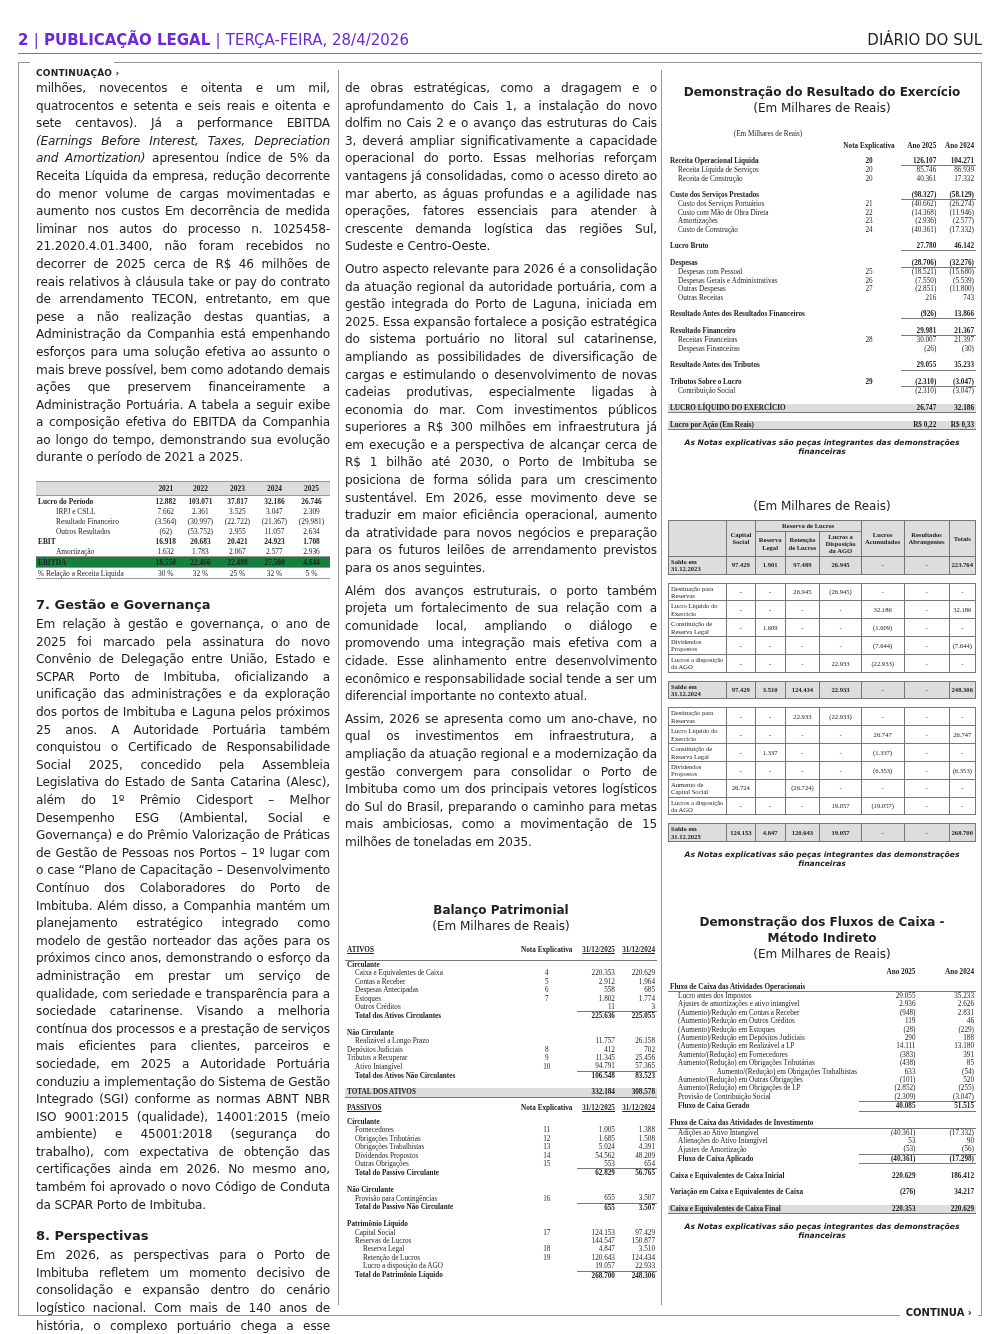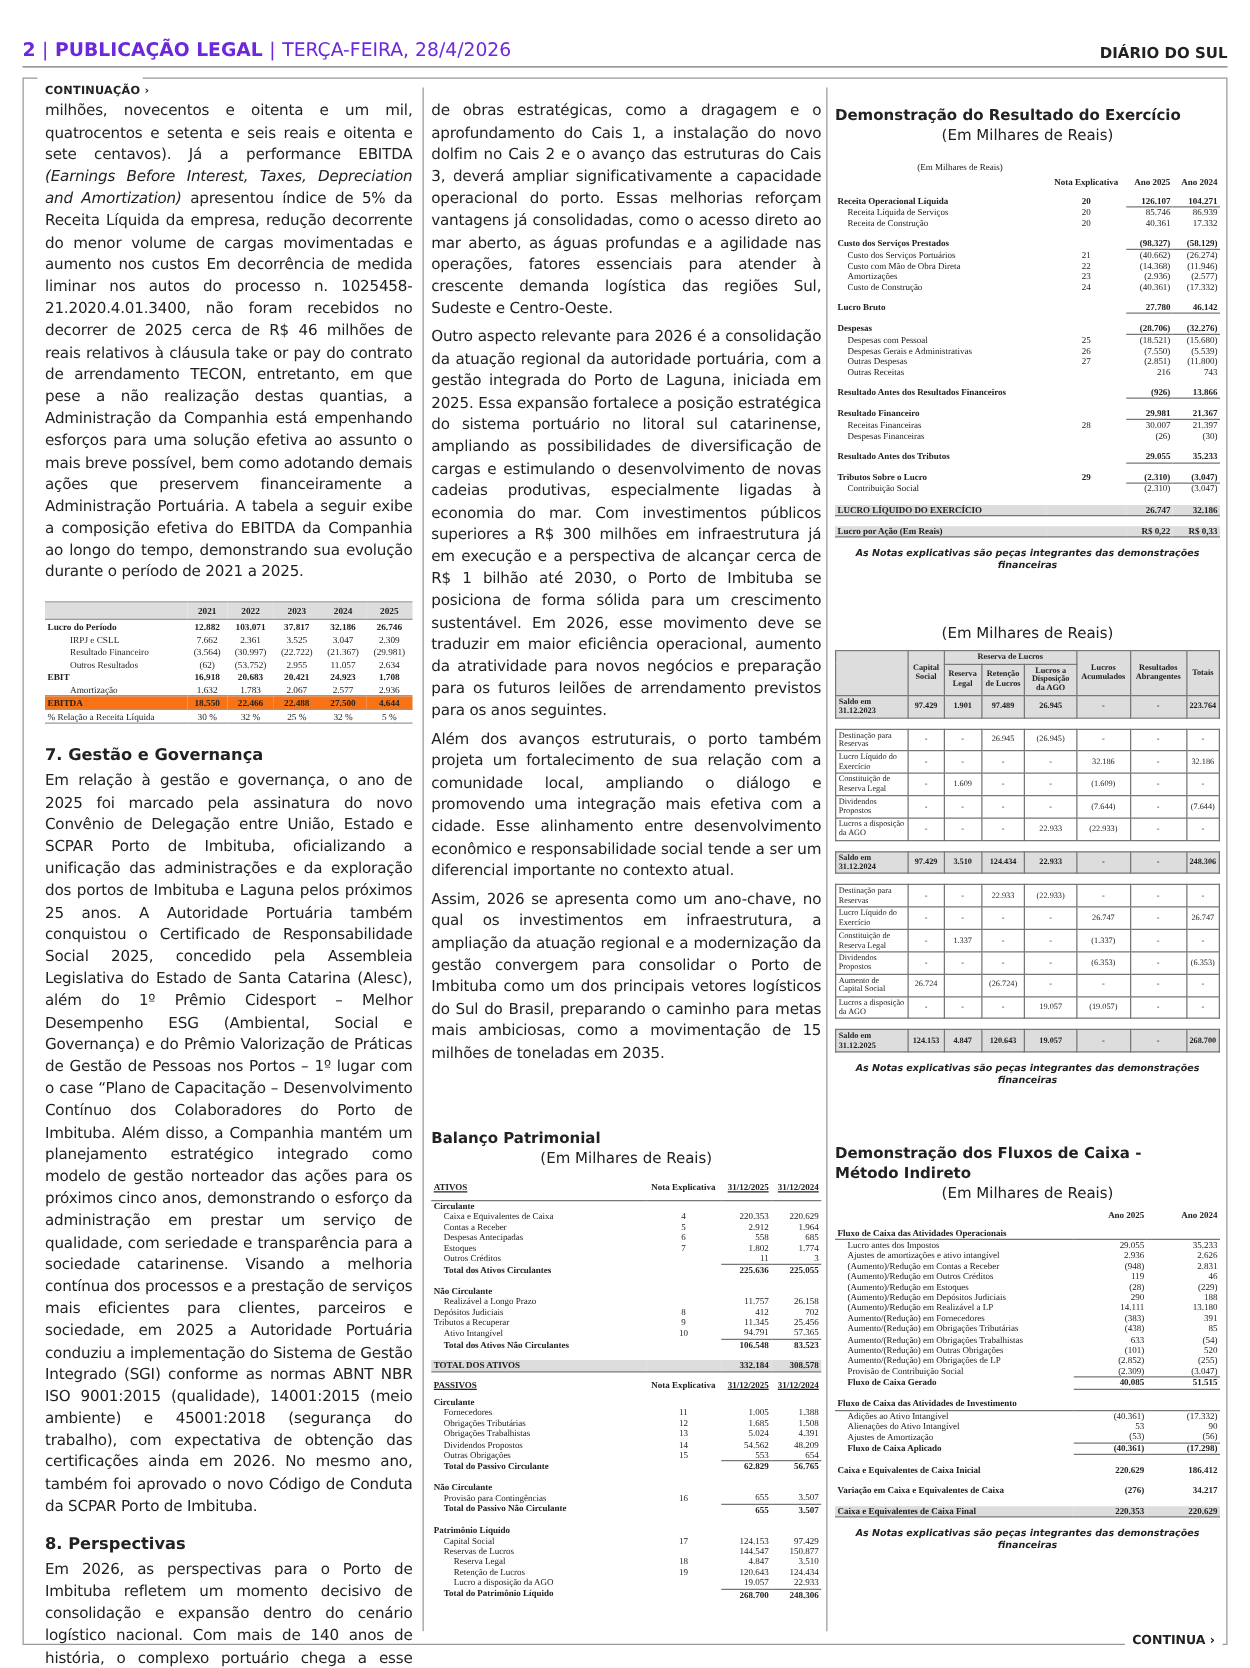--- a/index.html
+++ b/index.html
@@ -1,43 +1,43 @@
 <!DOCTYPE html>
 <html><head>
 <meta charset="utf-8">
 <style>
 *{box-sizing:border-box;margin:0;padding:0}
 html,body{width:1000px;height:1334px;background:#fff;overflow:hidden}
 body{font-family:"DejaVu Sans",sans-serif;color:#222;position:relative}
 .topbar{position:absolute;left:18px;right:18px;top:28px;height:26px;border-bottom:1.5px solid #777;display:flex;justify-content:space-between;align-items:flex-end;padding-bottom:4px}
 .topbar .left{font-size:15px;font-weight:bold;color:#6d28d9}
 .topbar .left .light{font-weight:normal}
-.topbar .right{font-size:12px;font-weight:bold}
+.topbar .right{font-size:15px;font-weight:normal}
 .frame{position:absolute;left:18px;top:62px;width:964px;height:1254px;border:1px solid #999;border-top:1px solid #999}
 .frame-cover{position:absolute;background:#fff}
 .cont-top{position:absolute;left:36px;top:68px;font-size:9px;font-weight:bold;letter-spacing:.2px}
 .cont-bottom{position:absolute;right:22px;top:1307px;font-size:10px;font-weight:bold;background:#fff;padding:0 6px}
 .col{position:absolute;top:80px}
 .col1{left:36px;width:294px}
 .col2{left:345px;width:312px}
 .col3{left:668px;width:308px}
 .divider{position:absolute;top:70px;width:1px;background:#999}
 p.body{font-size:12.1px;line-height:17.6px;text-align:justify;hyphens:manual;margin-bottom:5px;letter-spacing:-0.15px}
 p.body i{font-style:italic}
 h3.sec{font-size:13px;font-weight:bold;margin:10px 0 4px}
 table{border-collapse:collapse;width:100%}
 .ebitda{font-family:"Liberation Serif",serif;font-size:7.4px;margin-top:14px;margin-bottom:18px}
 .ebitda th{background:#ddd;font-weight:bold;text-align:center;padding:2px 2px;border-top:1px solid #999;border-bottom:1px solid #999}
 .ebitda td{padding:0.5px 2px;text-align:center}
 .ebitda td:first-child{text-align:left}
 .ebitda tr.b td{font-weight:bold}
 .ebitda tr.ind td:first-child{padding-left:20px}
-.ebitda tr.hl td{background:#f97316;font-weight:bold;border-top:1px solid #999}
+.ebitda tr.hl td{background:#15803d;font-weight:bold;border-top:1px solid #999}
 .ebitda tr.last td{border-top:1px solid #999;border-bottom:1px solid #999}
-.stmt-title{font-size:12px;font-weight:bold;line-height:16px}
+.stmt-title{text-align:center;font-size:12px;font-weight:bold;line-height:16px}
 .stmt-sub{text-align:center;font-size:12px;line-height:16px;margin-bottom:6px}
 .note{font-style:italic;font-weight:bold;font-size:7.6px;text-align:center;margin-top:8px;color:#222}
 .fin{font-family:"Liberation Serif",serif;font-size:7.2px;line-height:8.4px}
 .fin td{padding:0 2px;white-space:nowrap}
 .fin td.n{text-align:right}
 .fin td.c{text-align:center}
 .fin tr.b td{font-weight:bold}
 .fin tr.ind td:first-child{padding-left:10px}
 .fin tr.ind2 td:first-child{padding-left:18px}
 .fin tr.sp td{height:8px}
@@ -860,21 +860,21 @@
             <td style="width: 62%;">Aumento/(Redução) em Fornecedores</td>
             <td class="n">(383)</td>
             <td class="n">391</td>
           </tr>
           <tr class="ind">
             <td style="width: 62%;">Aumento/(Redução) em Obrigações Tributárias</td>
             <td class="n">(438)</td>
             <td class="n">85</td>
           </tr>
           <tr class="ind">
-            <td style="width: 62%;">Aumento/(Redução) em Obrigações Trabalhistas</td>
+            <td style="width: 62%; text-align: right;">Aumento/(Redução) em Obrigações Trabalhistas</td>
             <td class="n">633</td>
             <td class="n">(54)</td>
           </tr>
           <tr class="ind">
             <td style="width: 62%;">Aumento/(Redução) em Outras Obrigações</td>
             <td class="n">(101)</td>
             <td class="n">520</td>
           </tr>
           <tr class="ind">
             <td style="width: 62%;">Aumento/(Redução) em Obrigações de LP</td>

